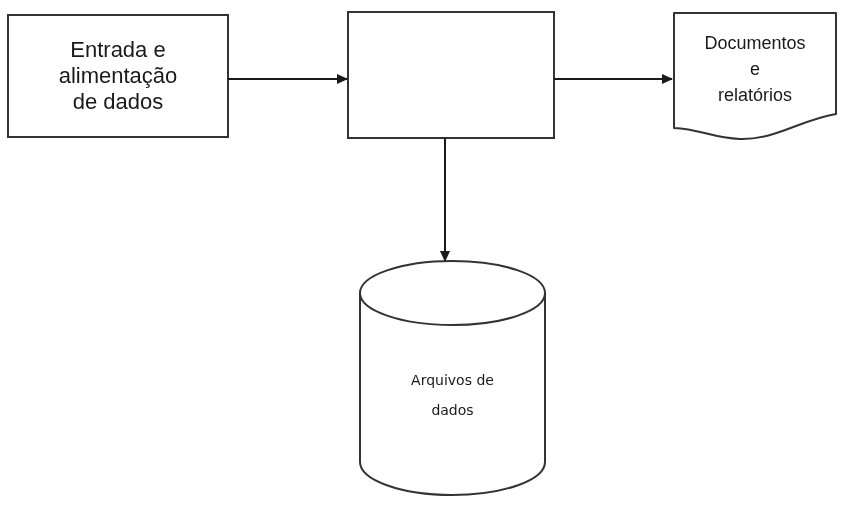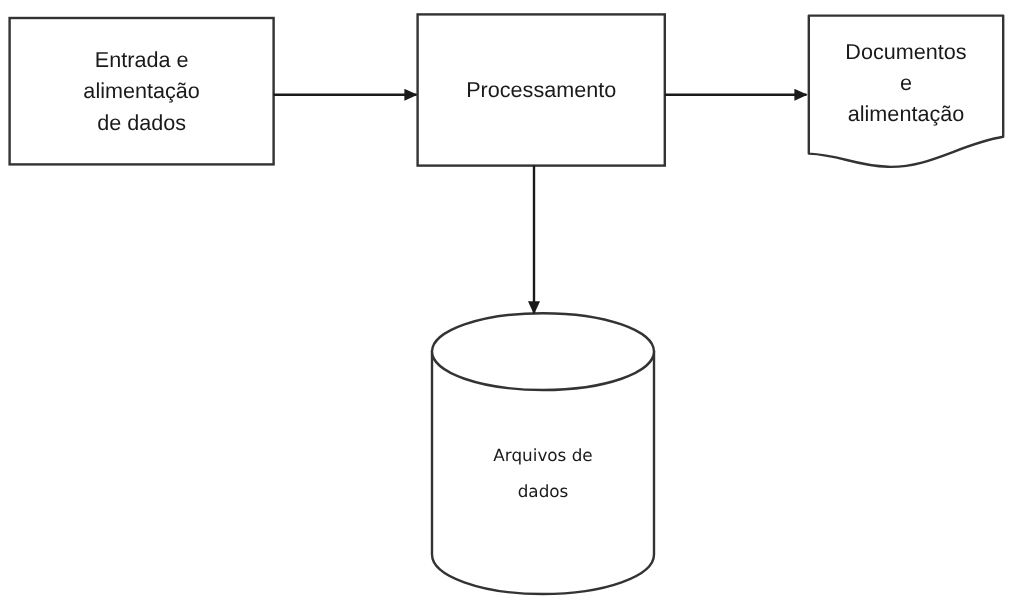--- a/index.html
+++ b/index.html
@@ -30,21 +30,21 @@
     display: flex;
     align-items: center;
     justify-content: center;
     text-align: center;
     color: #1a1a1a;
     pointer-events: none;
     white-space: pre-line;
   }
   #label-entrada {
     left: 8px;  top: 15px;  width: 220px; height: 122px;
-    font-size: 18px; line-height: 26px;
+    font-size: 22px; line-height: 26px;
     font-family: "Liberation Sans", sans-serif;
   }
   #label-processamento {
     left: 348px; top: 12px; width: 206px; height: 126px;
     font-size: 18px; line-height: 26px;
     font-family: "Liberation Sans", sans-serif;
   }
   #label-documentos {
     left: 674px; top: 13px; width: 162px; height: 112px;
     font-size: 18px; line-height: 26px;
@@ -86,22 +86,21 @@
 
     <line x1="554" y1="79" x2="672" y2="79" stroke="#1a1a1a" stroke-width="2" marker-end="url(#arrow)"></line>
 
     <line x1="445" y1="138" x2="445" y2="261" stroke="#1a1a1a" stroke-width="2" marker-end="url(#arrow)"></line>
   </svg>
 
   <div class="node-label" id="label-entrada">Entrada e
 alimentação
 de dados</div>
 
-  <div class="node-label" id="label-processamento">Processamento</div>
 
   <div class="node-label" id="label-documentos">Documentos
 e
-alimentação</div>
+relatórios</div>
 
   <div class="node-label" id="label-arquivos">Arquivos de
 dados</div>
 
 </div>
 
 </body></html>

